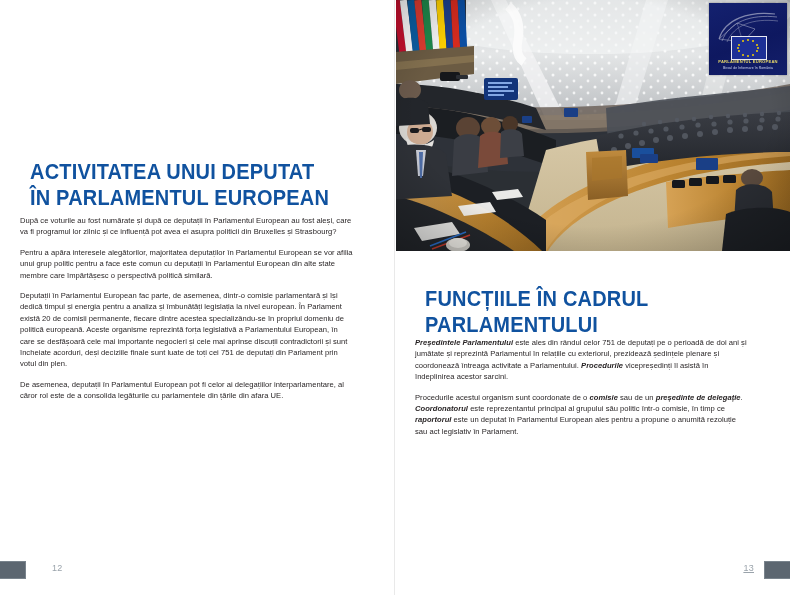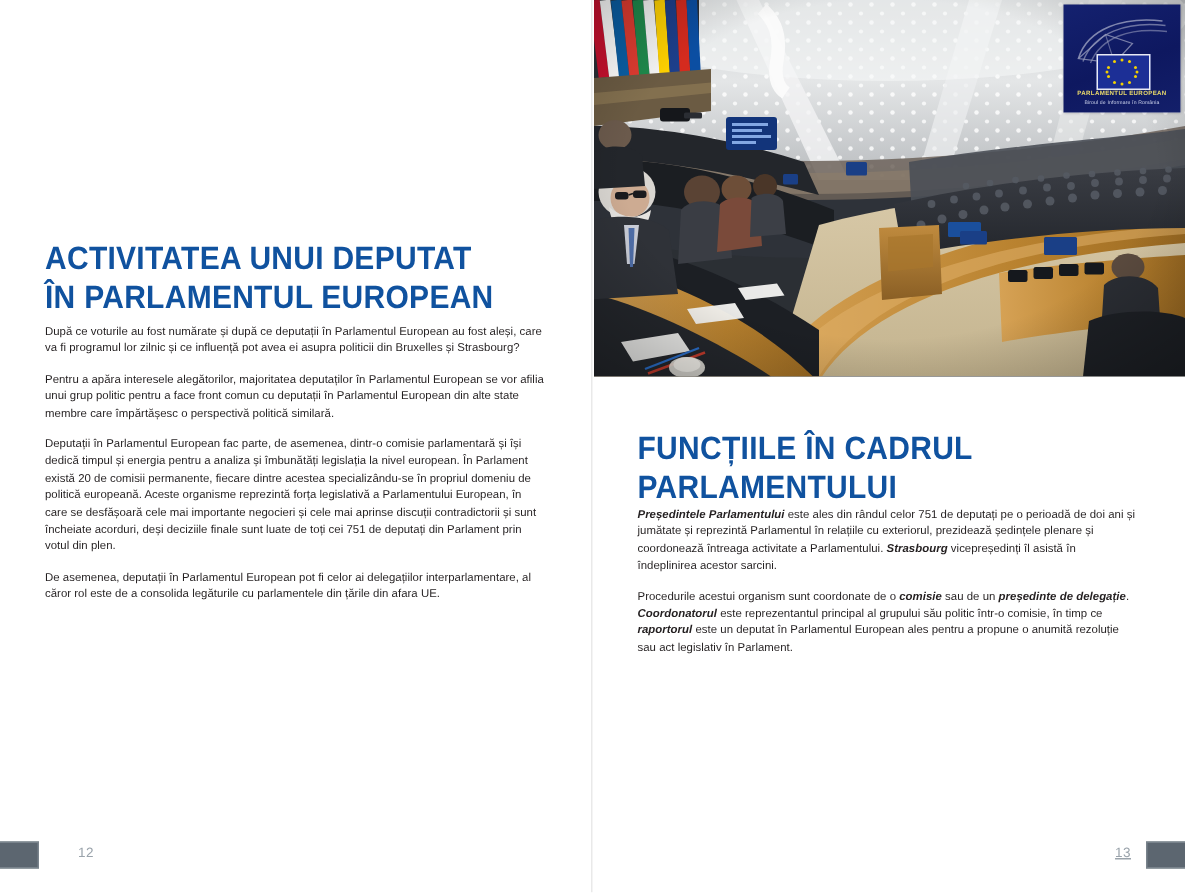--- a/index.html
+++ b/index.html
@@ -130,21 +130,21 @@
     width: 360px;
   }
   .headline-right {
     left: 30px;
     top: 272px;
     width: 360px;
   }
 
   .body-col {
     position: absolute;
-    left: 30px;
+    left: 20px;
     width: 333px;
     color: #231f20;
     font-family: "Liberation Sans", sans-serif;
     font-size: 7.6px;
     line-height: 11.4px;
     text-align: left;
     letter-spacing: .02px;
   }
   .body-left  { top: 215px; }
   .body-right { top: 337px; }
@@ -188,21 +188,21 @@
 
 <div class="spread">
 
   <div class="page page-left">
 
     <h1 class="headline headline-left">ACTIVITATEA UNUI DEPUTAT
 ÎN PARLAMENTUL EUROPEAN</h1>
 
     <div class="body-col body-left">
       <p>După ce voturile au fost numărate și după ce deputații în Parlamentul European au fost aleși, care va fi programul lor zilnic și ce influență pot avea ei asupra politicii din Bruxelles și Strasbourg?</p>
-      <p>Pentru a apăra interesele alegătorilor, majoritatea deputaților în Parlamentul European se vor afilia unui grup politic pentru a face front comun cu deputații în Parlamentul European din alte state membre care împărtășesc o perspectivă politică similară.</p>
+      <p>Pentru a apăra interesele alegătorilor, majoritatea deputaților în Parlamentul European se vor afilia unui grup politic pentru a face este comun cu deputații în Parlamentul European din alte state membre care împărtășesc o perspectivă politică similară.</p>
       <p>Deputații în Parlamentul European fac parte, de asemenea, dintr-o comisie parlamentară și își dedică timpul și energia pentru a analiza și îmbunătăți legislația la nivel european. În Parlament există 20 de comisii permanente, fiecare dintre acestea specializându-se în propriul domeniu de politică europeană. Aceste organisme reprezintă forța legislativă a Parlamentului European, în care se desfășoară cele mai importante negocieri și cele mai aprinse discuții contradictorii și sunt încheiate acorduri, deși deciziile finale sunt luate de toți cei 751 de deputați din Parlament prin votul din plen.</p>
       <p>De asemenea, deputații în Parlamentul European pot fi celor ai delegațiilor interparlamentare, al căror rol este de a consolida legăturile cu parlamentele din țările din afara UE.</p>
     </div>
 
     <div class="folio">
       <div class="folio-bar folio-bar-left"></div>
       <div class="folio-num folio-num-left">12</div>
     </div>
   </div>
 
@@ -416,21 +416,21 @@
         </div>
         <div class="logo-txt1">PARLAMENTUL EUROPEAN</div>
         <div class="logo-txt2">Biroul de Informare în România</div>
       </div>
     </div>
 
     <h1 class="headline headline-right">FUNCȚIILE ÎN CADRUL
 PARLAMENTULUI</h1>
 
     <div class="body-col body-right">
-      <p><span class="bi">Președintele Parlamentului</span><span> este ales din rândul celor 751 de deputați pe o perioadă de doi ani și jumătate și reprezintă Parlamentul în relațiile cu exteriorul, prezidează ședințele plenare și coordonează întreaga activitate a Parlamentului. </span><span class="bi">Strasbourg</span><span> vicepreședinți îl asistă în îndeplinirea acestor sarcini.</span></p>
+      <p><span class="bi">Președintele Parlamentului</span><span> este ales din rândul celor 751 de deputați pe o perioadă de doi ani și jumătate și reprezintă Parlamentul în relațiile cu exteriorul, prezidează ședințele plenare și coordonează întreaga activitate a Parlamentului. </span><span class="bi">Procedurile</span><span> vicepreședinți îl asistă în îndeplinirea acestor sarcini.</span></p>
       <p><span>Procedurile acestui organism sunt coordonate de o </span><span class="bi">comisie</span><span> sau de un </span><span class="bi">președinte de delegație</span><span>. </span><span class="bi">Coordonatorul</span><span> este reprezentantul principal al grupului său politic într-o comisie, în timp ce </span><span class="bi">raportorul</span><span> este un deputat în Parlamentul European ales pentru a propune o anumită rezoluție sau act legislativ în Parlament.</span></p>
     </div>
 
     <div class="folio">
       <div class="folio-num folio-num-right">13</div>
       <div class="folio-bar folio-bar-right"></div>
     </div>
   </div>
 
   <div class="gutter"></div>

